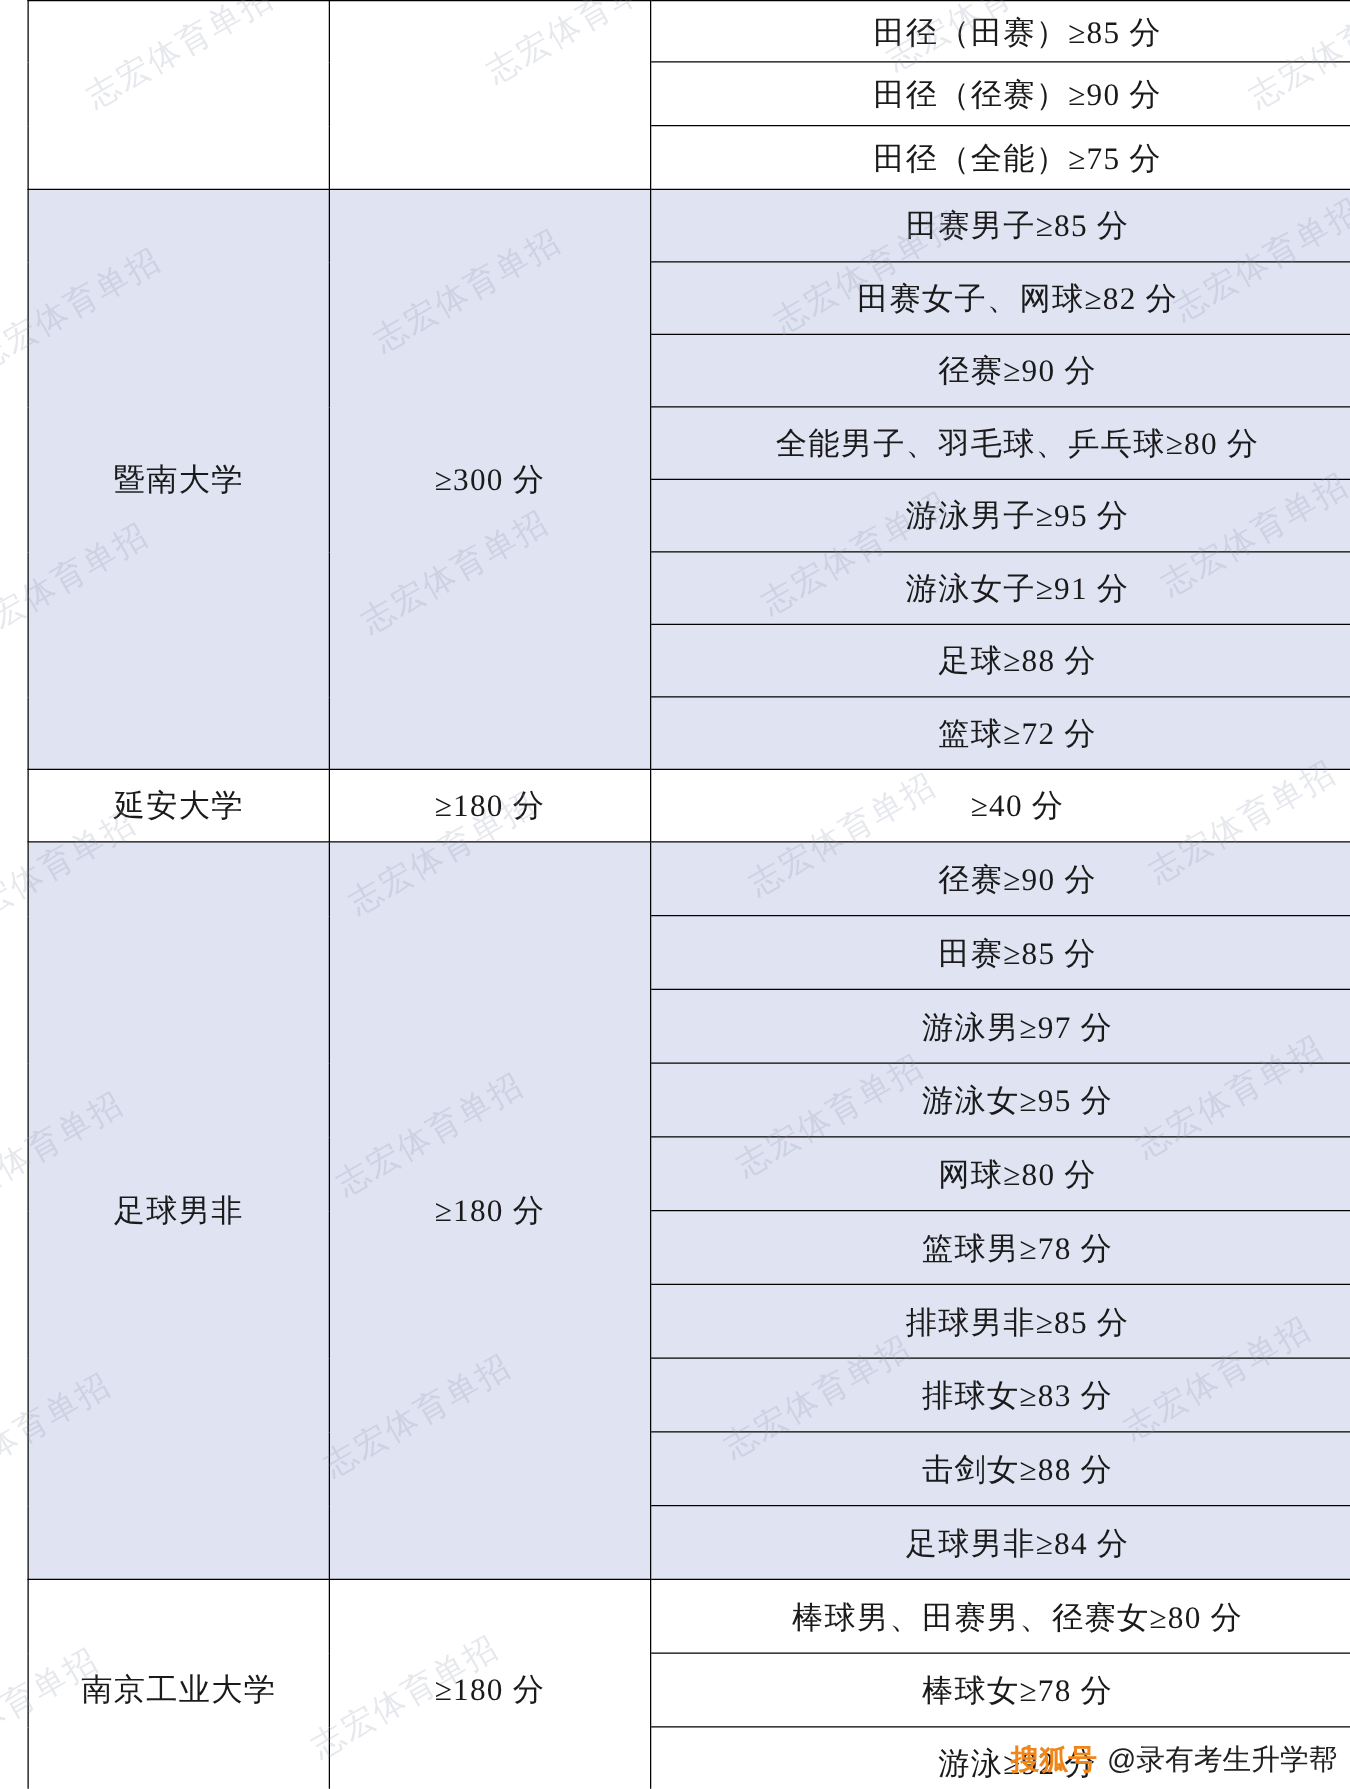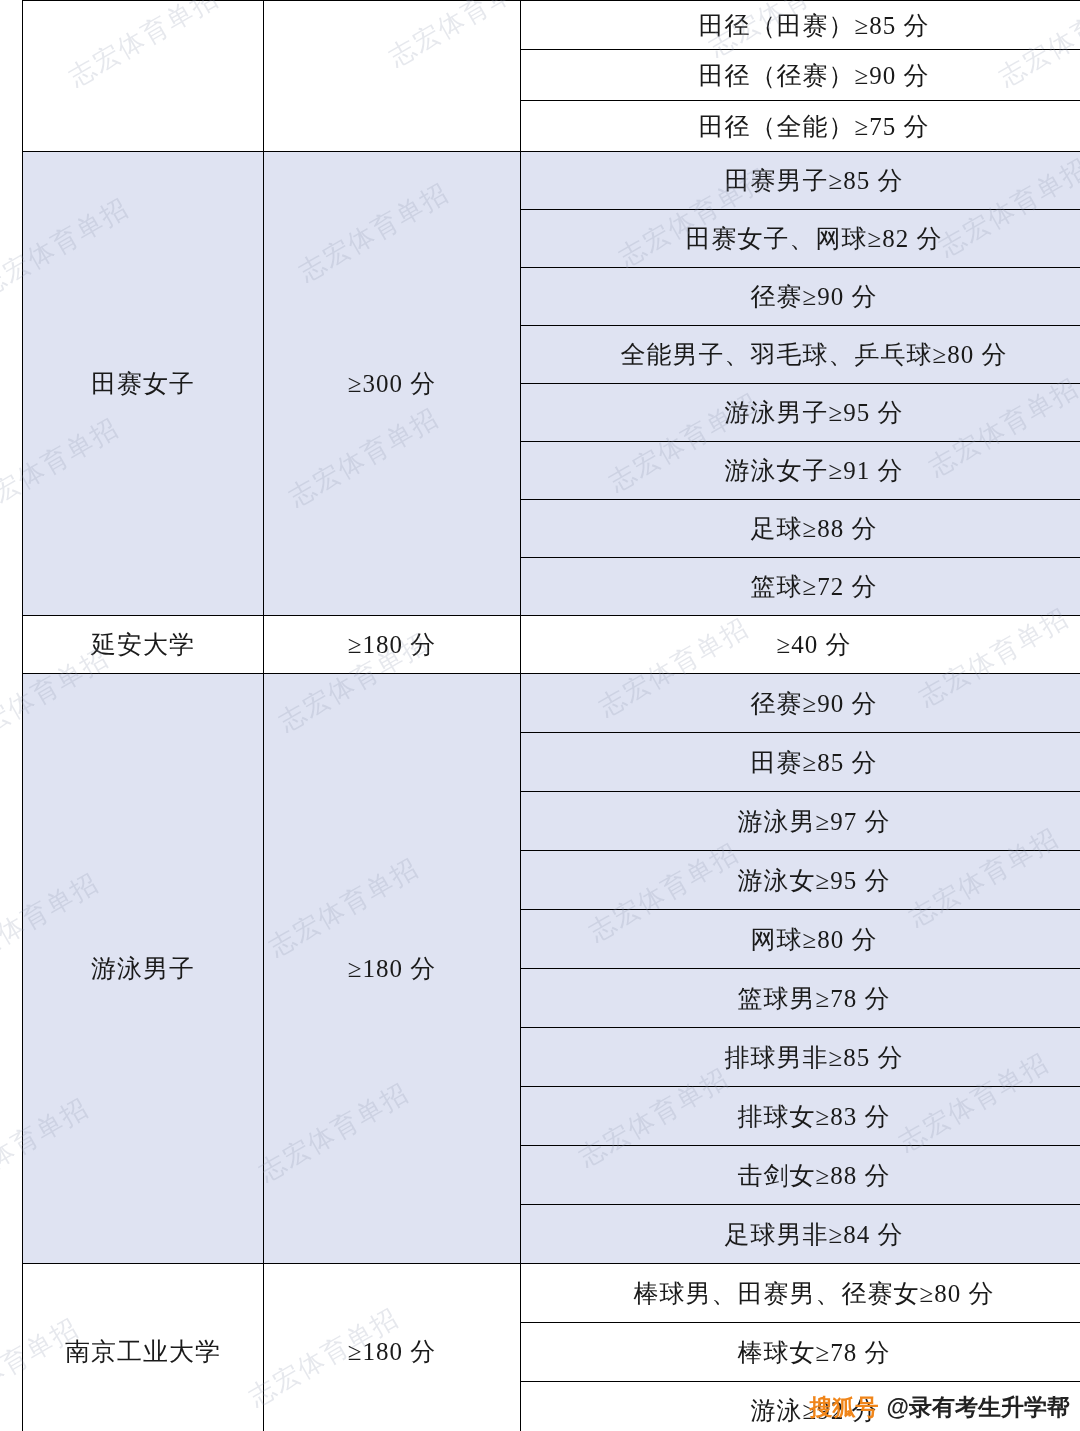--- a/index.html
+++ b/index.html
@@ -81,21 +81,21 @@
     font-family: "Liberation Sans", sans-serif;
   }
   .source-tag .sohu {
     color: #f08519;
     font-size: 23px;
     font-weight: bold;
   }
   .source-tag .acct {
     color: #222222;
     font-size: 23px;
-    font-weight: bold;
+    font-weight: normal;
   }
 </style>
 </head>
 <body>
 
 <div id="sheet">
 
   <table class="grid">
     <tbody>
 
@@ -105,21 +105,21 @@
         <td class="col-item" style="height:48px">田径（田赛）≥85 分</td>
       </tr>
       <tr class="plain">
         <td class="col-item" style="height:50px">田径（径赛）≥90 分</td>
       </tr>
       <tr class="plain">
         <td class="col-item" style="height:50px">田径（全能）≥75 分</td>
       </tr>
 
       <tr class="shaded">
-        <td class="col-school" rowspan="8">田赛女子</td>
+        <td class="col-school" rowspan="8">暨南大学</td>
         <td class="col-score" rowspan="8">≥300 分</td>
         <td class="col-item" style="height:57px">田赛男子≥85 分</td>
       </tr>
       <tr class="shaded">
         <td class="col-item" style="height:57px">田赛女子、网球≥82 分</td>
       </tr>
       <tr class="shaded">
         <td class="col-item" style="height:57px">径赛≥90 分</td>
       </tr>
       <tr class="shaded">
@@ -138,21 +138,21 @@
         <td class="col-item" style="height:57px">篮球≥72 分</td>
       </tr>
 
       <tr class="plain">
         <td class="col-school">延安大学</td>
         <td class="col-score">≥180 分</td>
         <td class="col-item" style="height:57px">≥40 分</td>
       </tr>
 
       <tr class="shaded">
-        <td class="col-school" rowspan="10">游泳男子</td>
+        <td class="col-school" rowspan="10">足球男非</td>
         <td class="col-score" rowspan="10">≥180 分</td>
         <td class="col-item" style="height:58px">径赛≥90 分</td>
       </tr>
       <tr class="shaded">
         <td class="col-item" style="height:58px">田赛≥85 分</td>
       </tr>
       <tr class="shaded">
         <td class="col-item" style="height:58px">游泳男≥97 分</td>
       </tr>
       <tr class="shaded">

